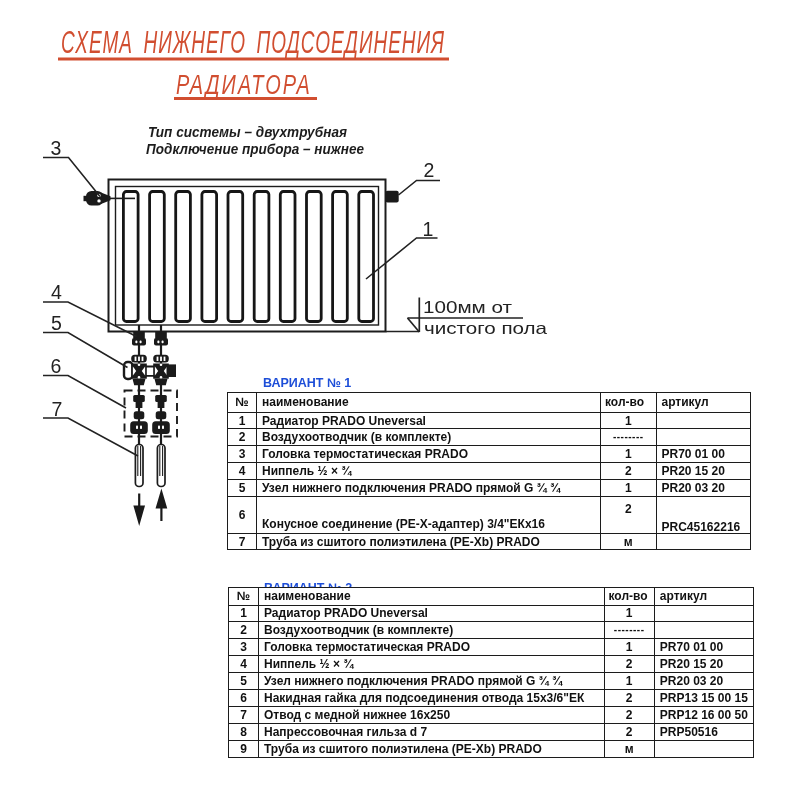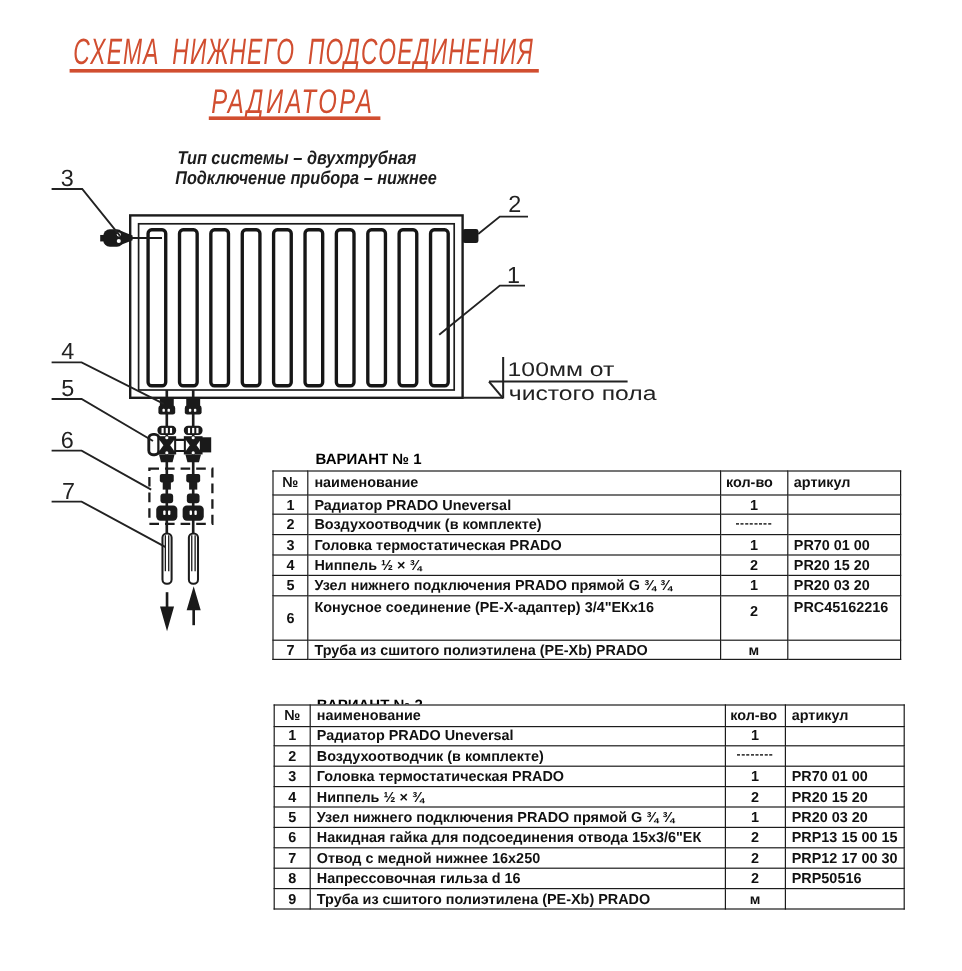--- a/index.html
+++ b/index.html
@@ -3,21 +3,21 @@
 <meta charset="utf-8">
 <style>
 html,body{margin:0;padding:0;width:802px;height:809px;background:#ffffff;
 font-family:"Liberation Sans",sans-serif;}
 .abs{position:absolute;}
 table{border-collapse:collapse;table-layout:fixed;position:absolute;background:#fff;}
 td{border:1.4px solid #1c1c1c;font-family:"Liberation Sans",sans-serif;
 font-weight:bold;font-size:12px;color:#111;padding:0 0 0 5px;overflow:hidden;
 white-space:nowrap;vertical-align:middle;line-height:1;}
 td.c{text-align:center;padding:0;}
-.cap{position:absolute;font-weight:bold;font-size:12.5px;color:#000000;}
+.cap{position:absolute;font-weight:bold;font-size:12.5px;color:#1d4ed8;}
 </style>
 </head>
 <body>
 <svg class="abs" style="left:0;top:0" width="802" height="809" viewBox="0 0 802 809">
 
 <g font-family="Liberation Sans, sans-serif" font-style="italic" fill="#d14e30">
   <text x="61" y="53" font-size="30.5" word-spacing="7" letter-spacing="1.5" textLength="384" lengthAdjust="spacingAndGlyphs">СХЕМА НИЖНЕГО ПОДСОЕДИНЕНИЯ</text>
   <text x="176" y="94" font-size="28.5" letter-spacing="3" textLength="136" lengthAdjust="spacingAndGlyphs">РАДИАТОРА</text>
 </g>
 <rect x="58" y="57.5" width="391" height="3" fill="#d14e30"></rect>
@@ -218,23 +218,23 @@
         <td>PR20 15 20</td>
       </tr>
 <tr style="height:17px">
         <td class="c">5</td>
         <td>Узел нижнего подключения PRADO прямой G ¾ ¾</td>
         <td class="c">1</td>
         <td>PR20 03 20</td>
       </tr>
 <tr style="height:37.5px">
         <td class="c">6</td>
-        <td style="vertical-align:bottom;padding-bottom:21px">Конусное соединение (PE-X-адаптер) 3/4"ЕКх16</td>
+        <td style="vertical-align:bottom;padding-bottom:3px">Конусное соединение (PE-X-адаптер) 3/4"ЕКх16</td>
         <td class="c" style="vertical-align:top;padding-top:6px">2</td>
-        <td style="vertical-align:bottom;padding-bottom:21px">PRC45162216</td>
+        <td style="vertical-align:bottom;padding-bottom:0">PRC45162216</td>
       </tr>
 <tr style="height:16px">
         <td class="c">7</td>
         <td>Труба из сшитого полиэтилена (PE-Xb) PRADO</td>
         <td class="c">м</td>
         <td></td>
       </tr>
 </tbody>
   </table>
 
@@ -286,25 +286,25 @@
 <tr style="height:16.9px">
         <td class="c">6</td>
         <td>Накидная гайка для подсоединения отвода 15x3/6"ЕК</td>
         <td class="c">2</td>
         <td>PRP13 15 00 15</td>
       </tr>
 <tr style="height:16.9px">
         <td class="c">7</td>
         <td>Отвод с медной нижнее 16x250</td>
         <td class="c">2</td>
-        <td>PRP12 17 00 30</td>
+        <td>PRP12 16 00 50</td>
       </tr>
 <tr style="height:16.9px">
         <td class="c">8</td>
-        <td>Напрессовочная гильза d 16</td>
+        <td>Напрессовочная гильза d 7</td>
         <td class="c">2</td>
         <td>PRP50516</td>
       </tr>
 <tr style="height:16.9px">
         <td class="c">9</td>
         <td>Труба из сшитого полиэтилена (PE-Xb) PRADO</td>
         <td class="c">м</td>
         <td></td>
       </tr>
 </tbody>

